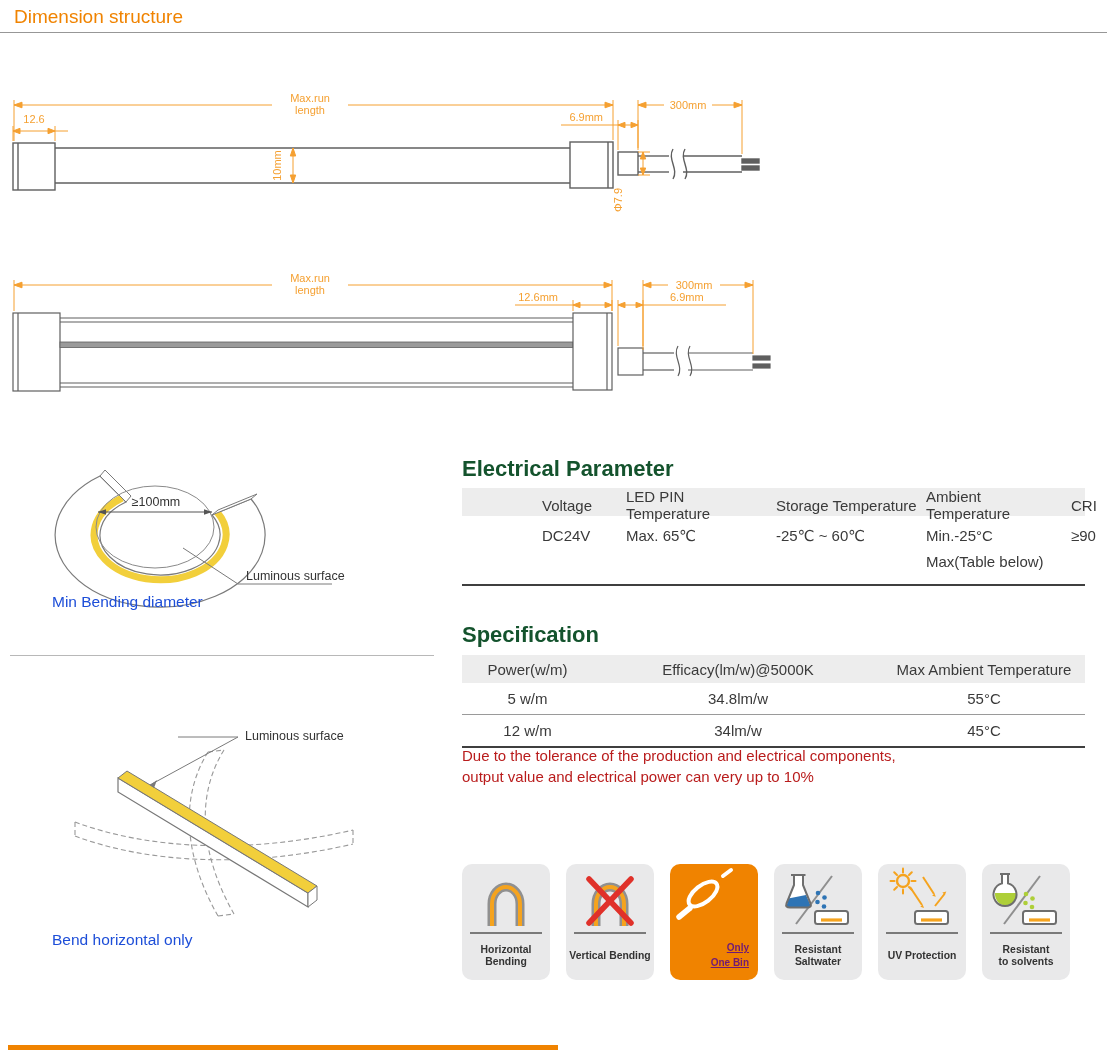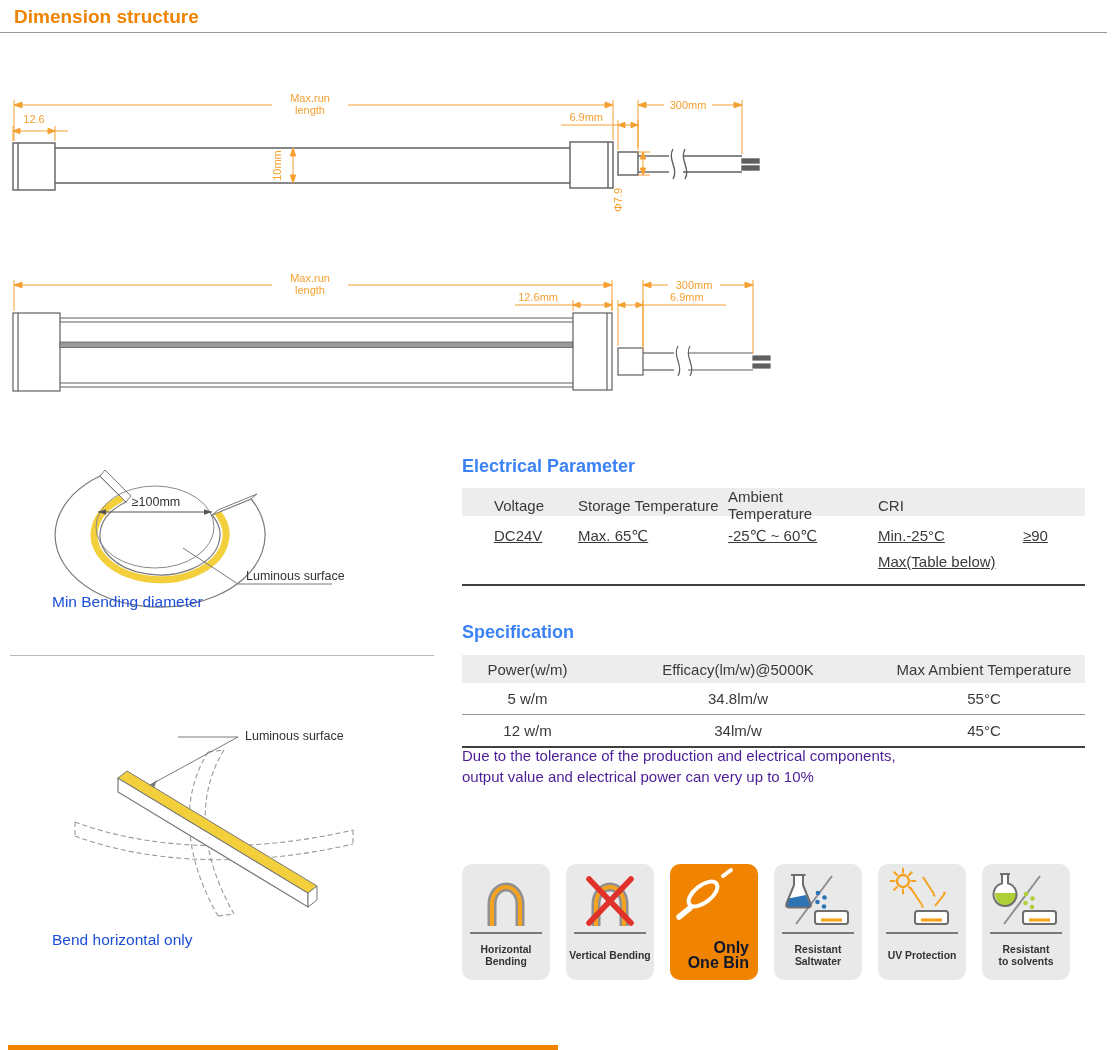--- a/index.html
+++ b/index.html
@@ -1,47 +1,47 @@
 <!DOCTYPE html>
 <html><head>
 <meta charset="utf-8">
 <style>
   html,body{margin:0;padding:0;background:#fff;}
   body{font-family:"Liberation Sans","DejaVu Sans",sans-serif;color:#3a3a3a;}
   #page{position:relative;width:1118px;height:1050px;background:#fff;overflow:hidden;}
   .abs{position:absolute;}
-  #page-title{left:14px;top:6px;font-size:19px;font-weight:700;color:#F08300;}
+  #page-title{left:14px;top:6px;font-size:19px;font-weight:400;color:#F08300;}
   #title-rule{left:0;top:32px;width:1107px;height:1px;background:#979797;}
   .caption{font-size:15.5px;color:#1d4ed8;}
-  .sectitle{font-size:18px;font-weight:600;color:#3b82f6;}
+  .sectitle{font-size:22px;font-weight:600;color:#14532d;}
   svg text{font-family:"Liberation Sans","DejaVu Sans",sans-serif;}
   .dimtxt{font-size:11px;fill:#F5A031;}
   .lbltxt{font-size:12.5px;fill:#333;}
   
   .etable{left:462px;top:488px;width:623px;font-size:15px;color:#3a3a3a;}
-  .erow{display:grid;grid-template-columns:108px 150px 150px 145px 70px;}
+  .erow{display:grid;grid-template-columns:108px 150px 150px 145px 70px;padding-left:48px;}
   .ehead{background:#EDEDED;height:28px;align-items:center;}
   .erow > div{padding-left:8px;}
   .erow > div:first-child{padding-left:32px;}
   .edata{padding-top:7px;padding-bottom:9px;border-bottom:2px solid #3f3f3f;}
-  .edata > div{line-height:26px;text-decoration:underline;}
+  .edata > div{line-height:26px;}
   
   .stable{left:462px;top:655px;width:623px;font-size:15px;color:#3a3a3a;}
   .srow{display:grid;grid-template-columns:131px 290px 202px;text-align:center;align-items:center;}
   .shead{background:#EDEDED;height:28px;}
   .sdata{height:31px;border-bottom:1px solid #9a9a9a;}
   .sdata.last{border-bottom:2px solid #3f3f3f;}
-  .note{left:462px;top:745px;width:580px;font-size:15px;line-height:21px;color:#4c1d95;}
+  .note{left:462px;top:745px;width:580px;font-size:15px;line-height:21px;color:#b91c1c;}
   
   .features{left:462px;top:864px;display:flex;gap:16px;}
   .card{width:88px;height:116px;background:#E9E9EA;border-radius:10px;position:relative;}
   .card.orange{background:#F08300;}
   .card-divider{width:72px;margin:0 auto;border-top:2px solid #7a7a7a;}
   .card-label{height:44px;display:flex;flex-direction:column;align-items:center;justify-content:center;font-size:10.4px;font-weight:bold;color:#333;line-height:12px;text-align:center;}
-  .onebin-label{position:absolute;right:9px;bottom:10px;text-align:right;color:#0f172a;font-size:16px;font-weight:bold;line-height:14.5px;}
+  .onebin-label{position:absolute;right:9px;bottom:10px;text-align:right;color:#701a75;font-size:10px;font-weight:bold;line-height:14.5px;text-decoration:underline;}
   #bottom-bar{left:8px;top:1045px;width:550px;height:5px;background:#F08300;}
 </style>
 </head>
 <body>
 
 <div id="page">
 
   <div class="abs" id="page-title">Dimension structure</div>
   <div class="abs" id="title-rule"></div>
 
@@ -198,20 +198,21 @@
     <polyline points="168,37 228,37 140,85" fill="none" stroke="#7a7a7a" stroke-width="1"></polyline>
     <polygon points="140,85 147,80 144,88" fill="#7a7a7a"></polygon>
     <text x="235" y="40" class="lbltxt">Luminous surface</text>
   </svg>
   <div class="abs caption" style="left:52px;top:931px">Bend horizontal only</div>
 
   <div class="abs sectitle" style="left:462px;top:456px">Electrical Parameter</div>
   <div class="abs etable">
     <div class="erow ehead">
       <div>Voltage</div>
+      <div>LED PIN Temperature</div>
       <div>Storage Temperature</div>
       <div>Ambient Temperature</div>
       <div>CRI</div>
     </div>
     <div class="erow edata">
       <div>DC24V</div>
       <div>Max. 65℃</div>
       <div>-25℃ ~ 60℃</div>
       <div>
         <div>Min.-25°C</div>

